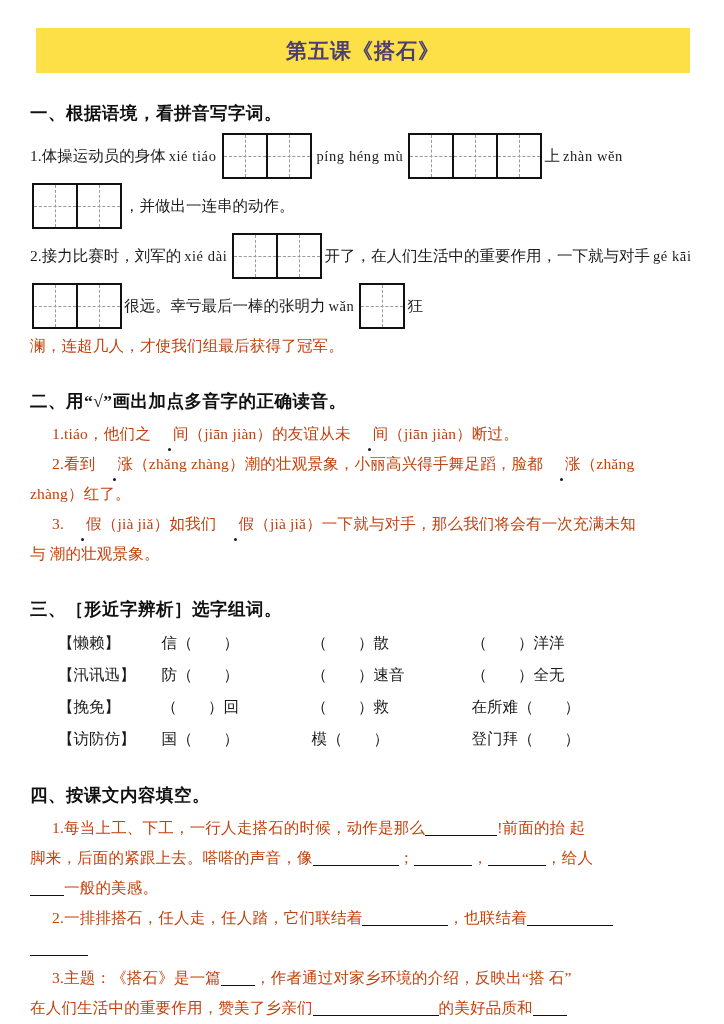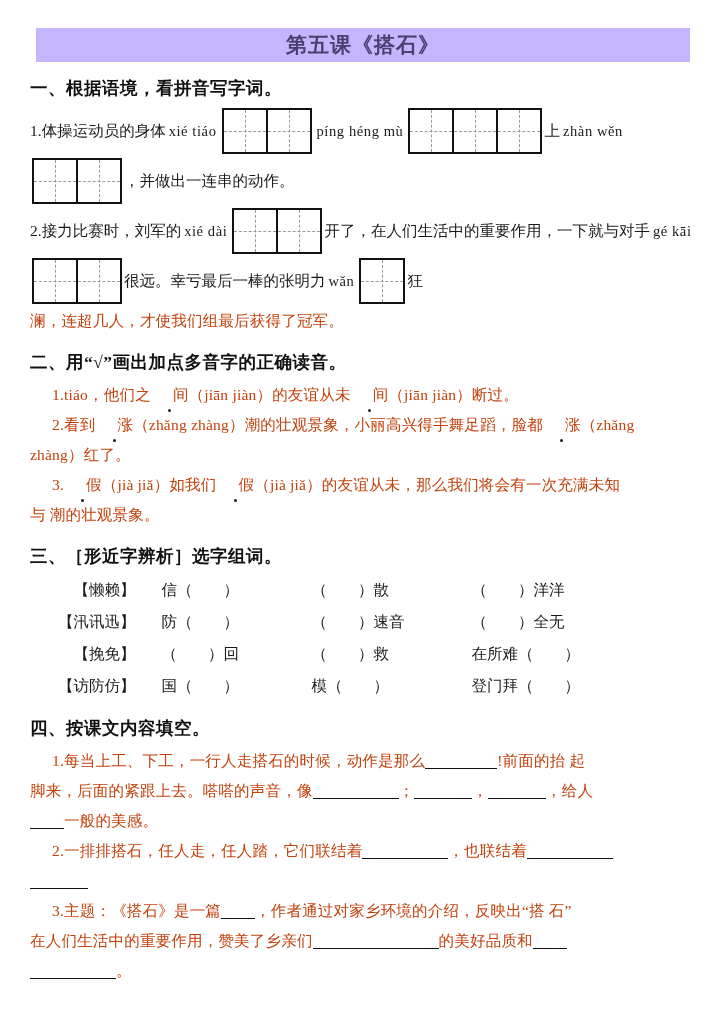--- a/index.html
+++ b/index.html
@@ -19,41 +19,41 @@
     width: 724px;
     height: 1024px;
     box-sizing: border-box;
     padding: 0;
     position: relative;
   }
 
   
   .title-band {
     margin: 28px 34px 0 36px;
-    height: 34px;
-    background: #c4b5fd;
+    height: 45px;
+    background: #fde047;
     display: flex;
     align-items: center;
     justify-content: center;
   }
   .title-text {
     font-family: "Liberation Serif", "DejaVu Serif", serif;
     font-weight: bold;
     font-size: 21px;
     letter-spacing: 1px;
     color: #4b3f72;
   }
 
   
   .sec-head {
     font-family: "Liberation Serif", "DejaVu Serif", serif;
     font-weight: bold;
     font-size: 17.5px;
     color: #111111;
-    margin: 14px 0 6px 30px;
+    margin: 28px 0 6px 30px;
     letter-spacing: 0.5px;
   }
 
   
   .body-line {
     font-size: 15.5px;
     line-height: 30px;
     color: #c2410c;
     margin: 0 26px 0 30px;
     letter-spacing: 0.2px;
@@ -128,21 +128,21 @@
     margin: 2px 0 0 58px;
     border-collapse: collapse;
     font-size: 15.5px;
   }
   .s3-table td {
     padding: 2px 0;
     line-height: 28px;
     white-space: pre;
     vertical-align: baseline;
   }
-  .s3-grp { padding-right: 26px !important; text-align: right; }
+  .s3-grp { padding-right: 26px !important; }
   .s3-c1 { width: 150px; }
   .s3-c2 { width: 160px; }
 
   
   .blank {
     display: inline-block;
     border-bottom: 1.6px solid #111111;
     vertical-align: -3px;
     height: 15px;
   }
@@ -208,21 +208,21 @@
     </span>
     <span class="txt">狂</span>
   </div>
   <div class="body-line">澜，连超几人，才使我们组最后获得了冠军。</div>
 
   <div class="sec-head">二、用“√”画出加点多音字的正确读音。</div>
   <div id="s2-items">
       <div class="body-line indent"><span>1.</span><span>tiáo，他们之</span><span class="dotted">间</span><span>（jiān  jiàn）的友谊从未</span><span class="dotted">间</span><span>（jiān  jiàn）断过。</span></div>
       <div class="body-line indent"><span>2.</span><span>看到</span><span class="dotted">涨</span><span>（zhǎng zhàng）潮的壮观景象，小丽高兴得手舞足蹈，脸都</span><span class="dotted">涨</span><span>（zhǎng</span></div>
       <div class="body-line">zhàng）红了。</div>
-      <div class="body-line indent"><span>3.</span><span class="dotted">假</span><span>（jià  jiǎ）如我们</span><span class="dotted">假</span><span>（jià  jiǎ）的友谊从未，那么我们将会有一次充满未知</span></div>
+      <div class="body-line indent"><span>3.</span><span class="dotted">假</span><span>（jià  jiǎ）如我们</span><span class="dotted">假</span><span>（jià  jiǎ）一下就与对手，那么我们将会有一次充满未知</span></div>
       <div class="body-line">与 潮的壮观景象。</div>
     </div>
 
   <div class="sec-head">三、［形近字辨析］选字组词。</div>
   <table class="s3-table">
     <tbody id="s3-body">
         <tr>
           <td class="s3-grp">【懒赖】</td>
           <td class="s3-c1">信（　　）</td>
           <td class="s3-c2">（　　）散</td>

